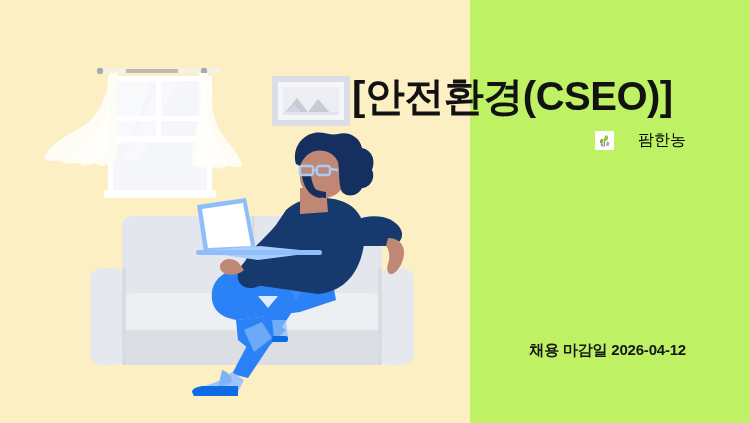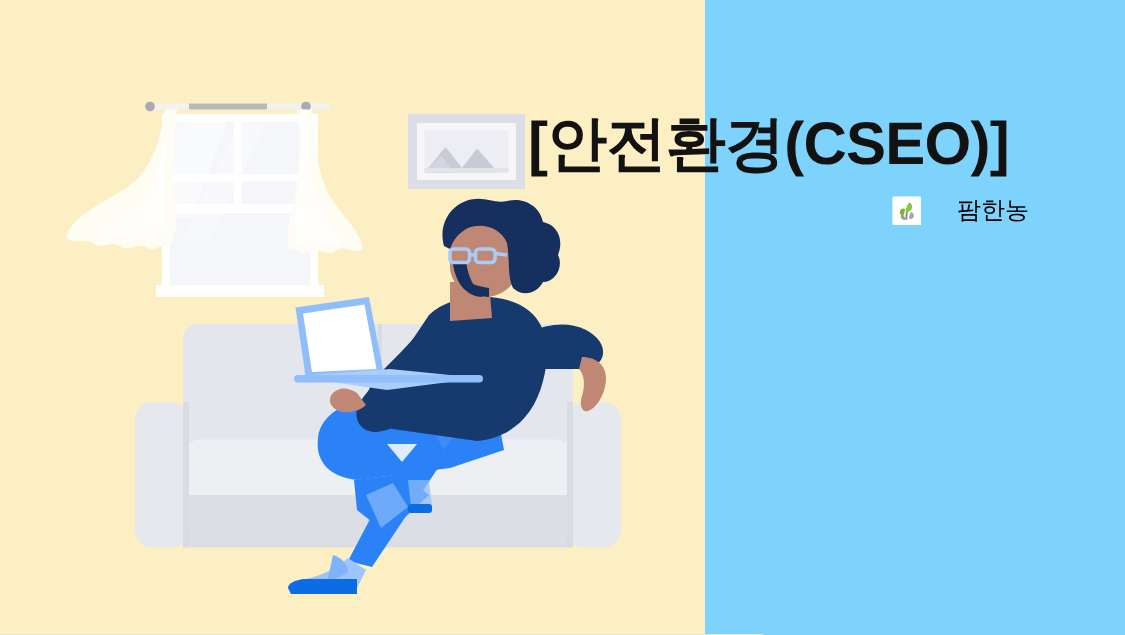--- a/index.html
+++ b/index.html
@@ -3,21 +3,21 @@
 <meta charset="utf-8">
 <style>
   html,body{margin:0;padding:0;}
   body{
     width:750px;height:423px;overflow:hidden;
     font-family:"Liberation Sans","DejaVu Sans",sans-serif;
     background:#FCEFC4;
   }
   #stage{
     position:relative;width:750px;height:423px;overflow:hidden;
-    background:#7dd3fc;
+    background:#bef264;
   }
 
   
   #illustration{position:absolute;left:0;top:0;width:470px;height:423px;}
   #illustration svg{display:block;}
 
   
   #title{
     position:absolute; left:352px; top:72px;
     font-size:40px; line-height:48px; font-weight:700;
@@ -198,14 +198,15 @@
         <path d="M9.2 15.5 C9.2 11 9.8 7.5 11.4 4.6" stroke="#8C8C8C" stroke-width="1.3" fill="none"></path>
         <path d="M11.6 4.2 C13.2 5 13.6 7 12.6 8.6 C11.6 10.2 9.8 10.6 8.6 9.8 C9 7.4 10 5.2 11.6 4.2 Z" fill="#8DC63F"></path>
         <path d="M8.3 8.4 C7 7.6 5.4 8.2 5 9.8 C4.6 11.4 5.6 12.9 7.1 13.1 C8 11.4 8.2 9.8 8.3 8.4 Z" fill="#7FB335"></path>
         <path d="M12.2 10.4 C13.6 10.6 14.6 12 14.2 13.4 C13.8 14.8 12.2 15.4 11 14.7 C11.2 13 11.6 11.6 12.2 10.4 Z" fill="#A7A7A7"></path>
         <path d="M6.6 12.4 C7.8 13 8.6 14.3 8.4 15.6 C7 15.8 5.8 15 5.6 13.8 C5.5 13.2 5.9 12.6 6.6 12.4 Z" fill="#9A9A9A"></path>
       </svg>
     </span>
     <span>팜한농</span>
   </div>
 
+  <div id="deadline">채용 마감일  2026-04-12</div>
 
 </div>
 
 </body></html>

